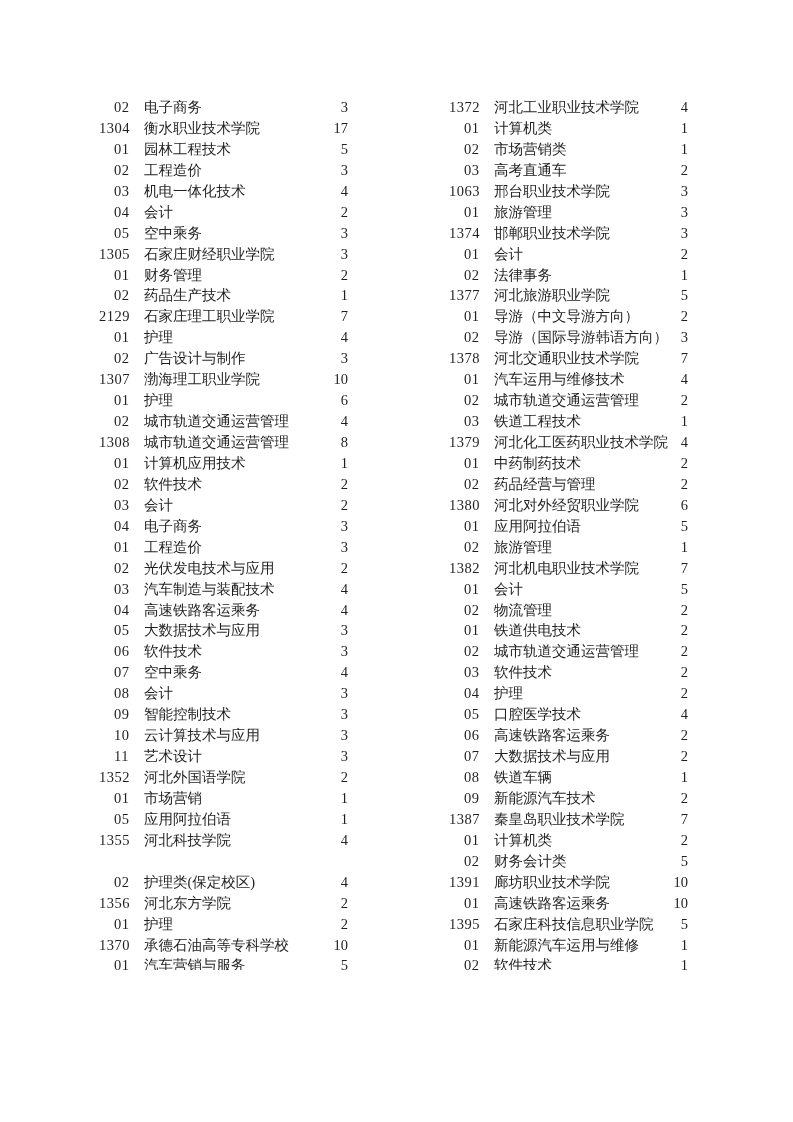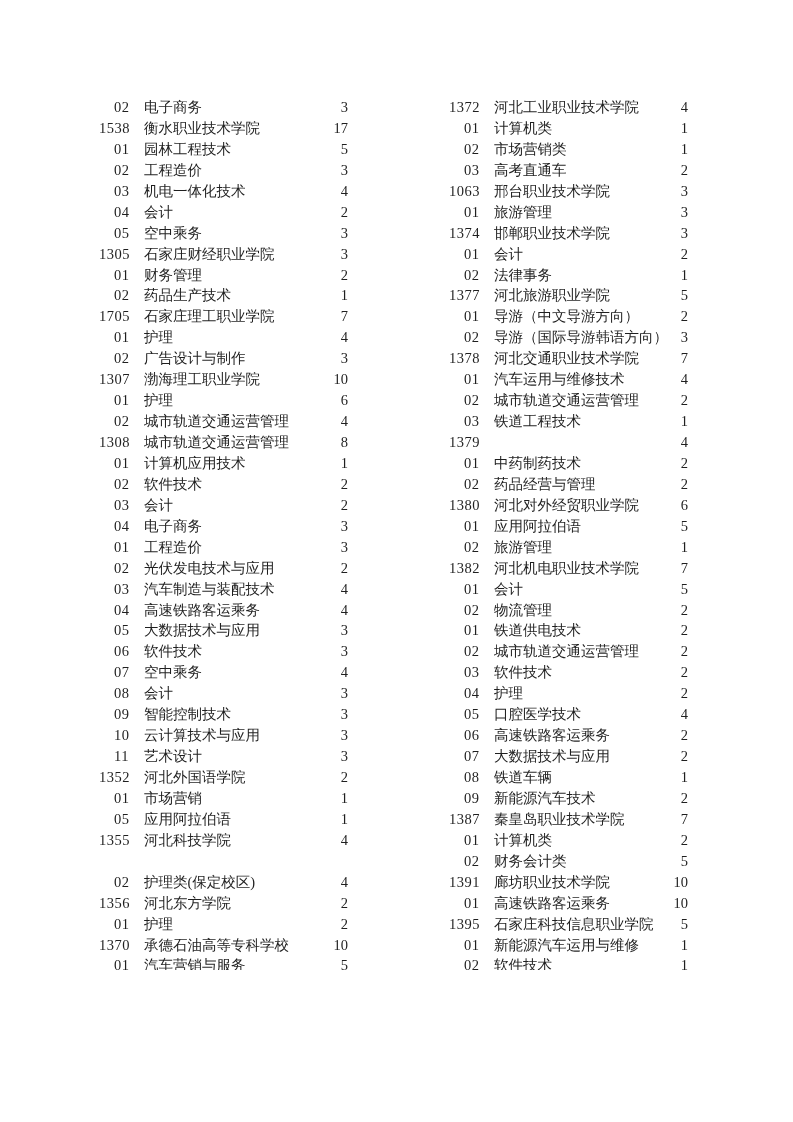--- a/index.html
+++ b/index.html
@@ -47,21 +47,21 @@
 <body>
 
 <div class="page">
   <div class="col col-left">
       <div class="row major">
         <span class="code">02</span>
         <span class="name">电子商务</span>
         <span class="count">3</span>
       </div>
       <div class="row school">
-        <span class="code">1538</span>
+        <span class="code">1304</span>
         <span class="name">衡水职业技术学院</span>
         <span class="count">17</span>
       </div>
       <div class="row major">
         <span class="code">01</span>
         <span class="name">园林工程技术</span>
         <span class="count">5</span>
       </div>
       <div class="row major">
         <span class="code">02</span>
@@ -92,21 +92,21 @@
         <span class="code">01</span>
         <span class="name">财务管理</span>
         <span class="count">2</span>
       </div>
       <div class="row major">
         <span class="code">02</span>
         <span class="name">药品生产技术</span>
         <span class="count">1</span>
       </div>
       <div class="row school">
-        <span class="code">1705</span>
+        <span class="code">2129</span>
         <span class="name">石家庄理工职业学院</span>
         <span class="count">7</span>
       </div>
       <div class="row major">
         <span class="code">01</span>
         <span class="name">护理</span>
         <span class="count">4</span>
       </div>
       <div class="row major">
         <span class="code">02</span>
@@ -336,20 +336,21 @@
         <span class="name">城市轨道交通运营管理</span>
         <span class="count">2</span>
       </div>
       <div class="row major">
         <span class="code">03</span>
         <span class="name">铁道工程技术</span>
         <span class="count">1</span>
       </div>
       <div class="row school">
         <span class="code">1379</span>
+        <span class="name">河北化工医药职业技术学院</span>
         <span class="count">4</span>
       </div>
       <div class="row major">
         <span class="code">01</span>
         <span class="name">中药制药技术</span>
         <span class="count">2</span>
       </div>
       <div class="row major">
         <span class="code">02</span>
         <span class="name">药品经营与管理</span>

